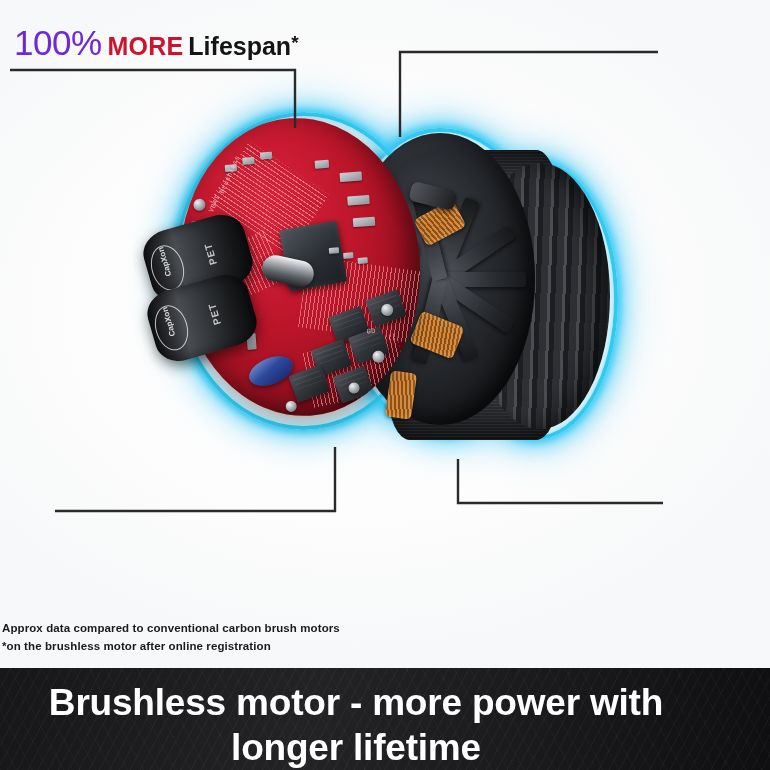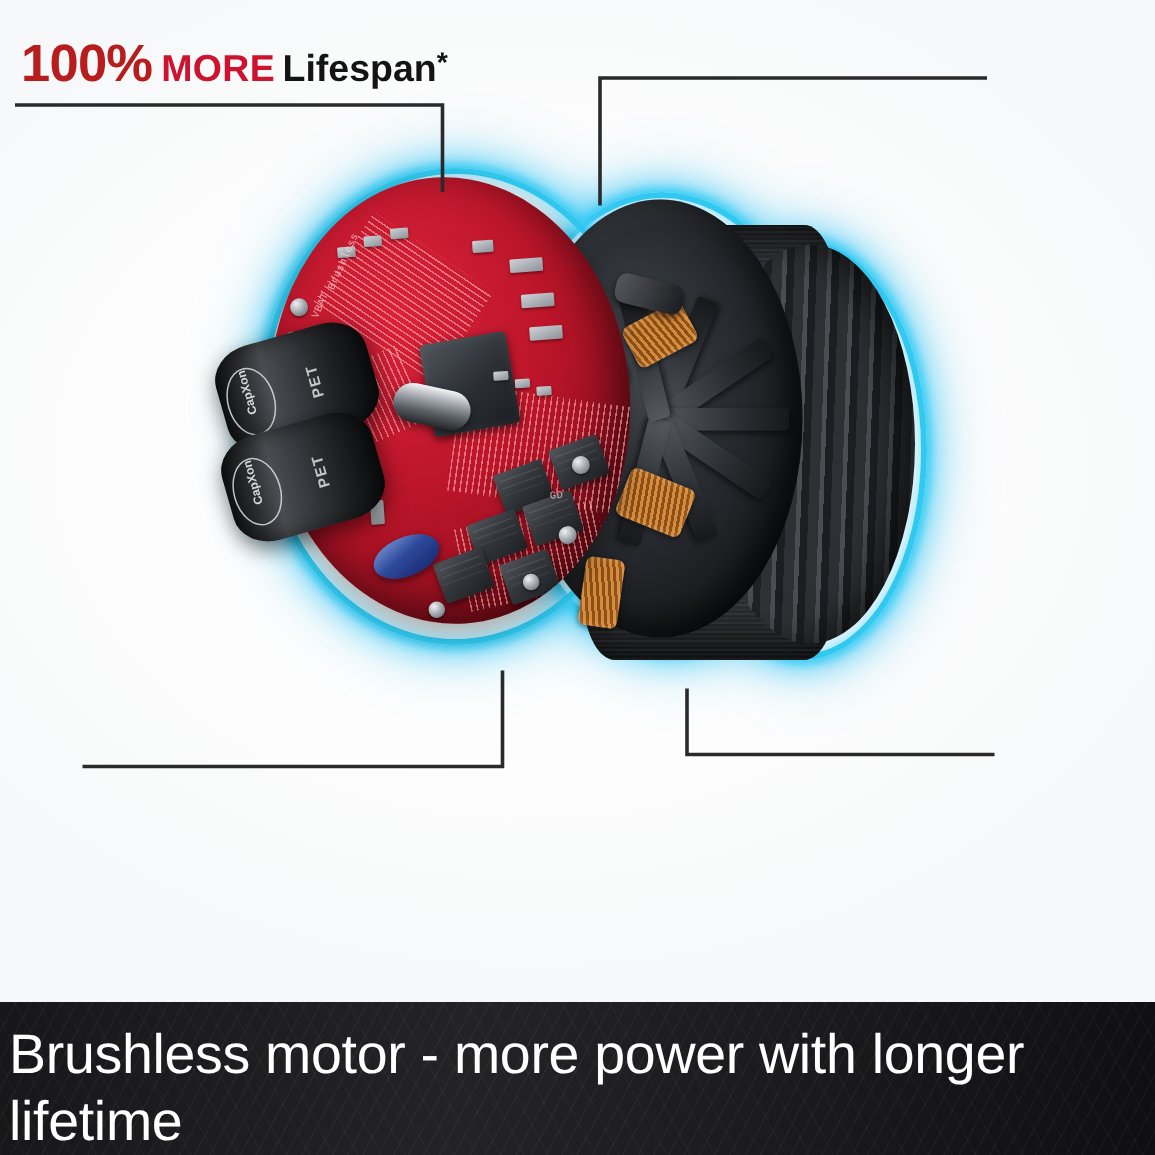--- a/index.html
+++ b/index.html
@@ -47,22 +47,22 @@
 
   
   .callout {
     position: absolute;
     z-index: 8;
     white-space: nowrap;
     line-height: 1;
   }
   .callout .num {
     font-size: 35px;
-    font-weight: 700;
-    color: #b91c1c;
+    font-weight: 400;
+    color: #6d28d9;
     letter-spacing: -0.5px;
   }
   .callout .more {
     font-size: 25px;
     font-weight: 700;
     color: #cc1430;
     letter-spacing: 0.2px;
     margin-left: 6px;
   }
   .callout .word {
@@ -377,23 +377,24 @@
         rgba(255,255,255,0.0) 1px, rgba(255,255,255,0.0) 14px),
       linear-gradient(100deg, #17171a 0%, #232326 40%, #1a1a1d 70%, #0f0f11 100%);
   }
   .banner-text {
     position: absolute;
     left: 6px;
     top: 12px;
     width: 700px;
     color: #ffffff;
     font-size: 37px;
-    font-weight: 400;
+    font-weight: 700;
     line-height: 1.22;
     letter-spacing: -0.2px;
+    text-align: center;
   }
 </style>
 </head>
 <body>
 
 <div id="page">
 
   <div class="bg-wash"></div>
 
   <div class="motor-stage">
@@ -487,18 +488,22 @@
     <path class="leader-path" d="M 458 459 L 458 503 L 663 503"></path>
   </svg>
 
   <div class="callout" id="callout-lifespan">
     <span class="num">100%</span><span class="more">MORE</span><span class="word">Lifespan</span><span class="star">*</span>
   </div>
 
 
 
 
+  <div class="footnotes">
+    <div>Approx data compared to conventional carbon brush motors</div>
+    <div>*on the brushless motor after online registration</div>
+  </div>
 
   <div class="banner">
     <div class="banner-text">Brushless motor - more power with longer lifetime</div>
   </div>
 
 </div>
 
 </body></html>

